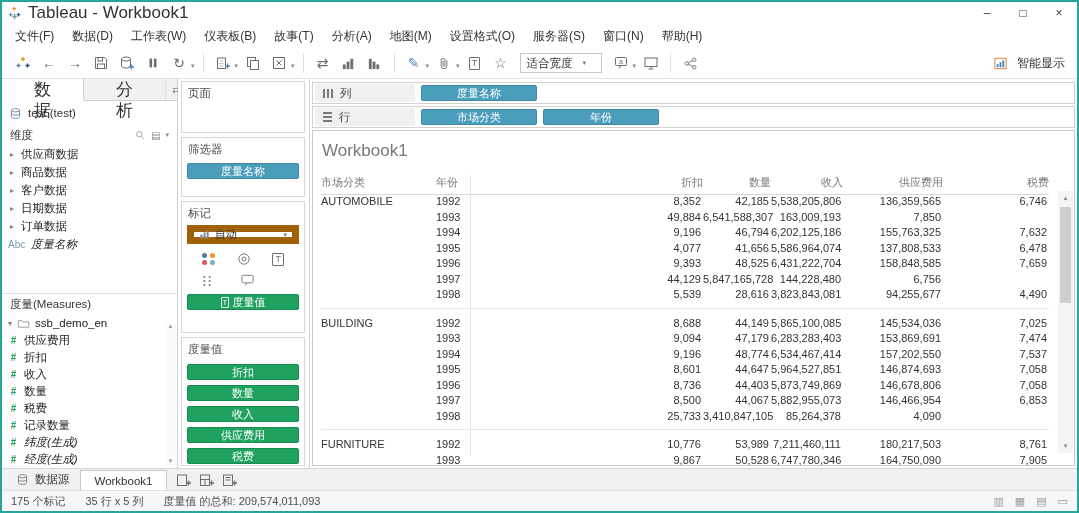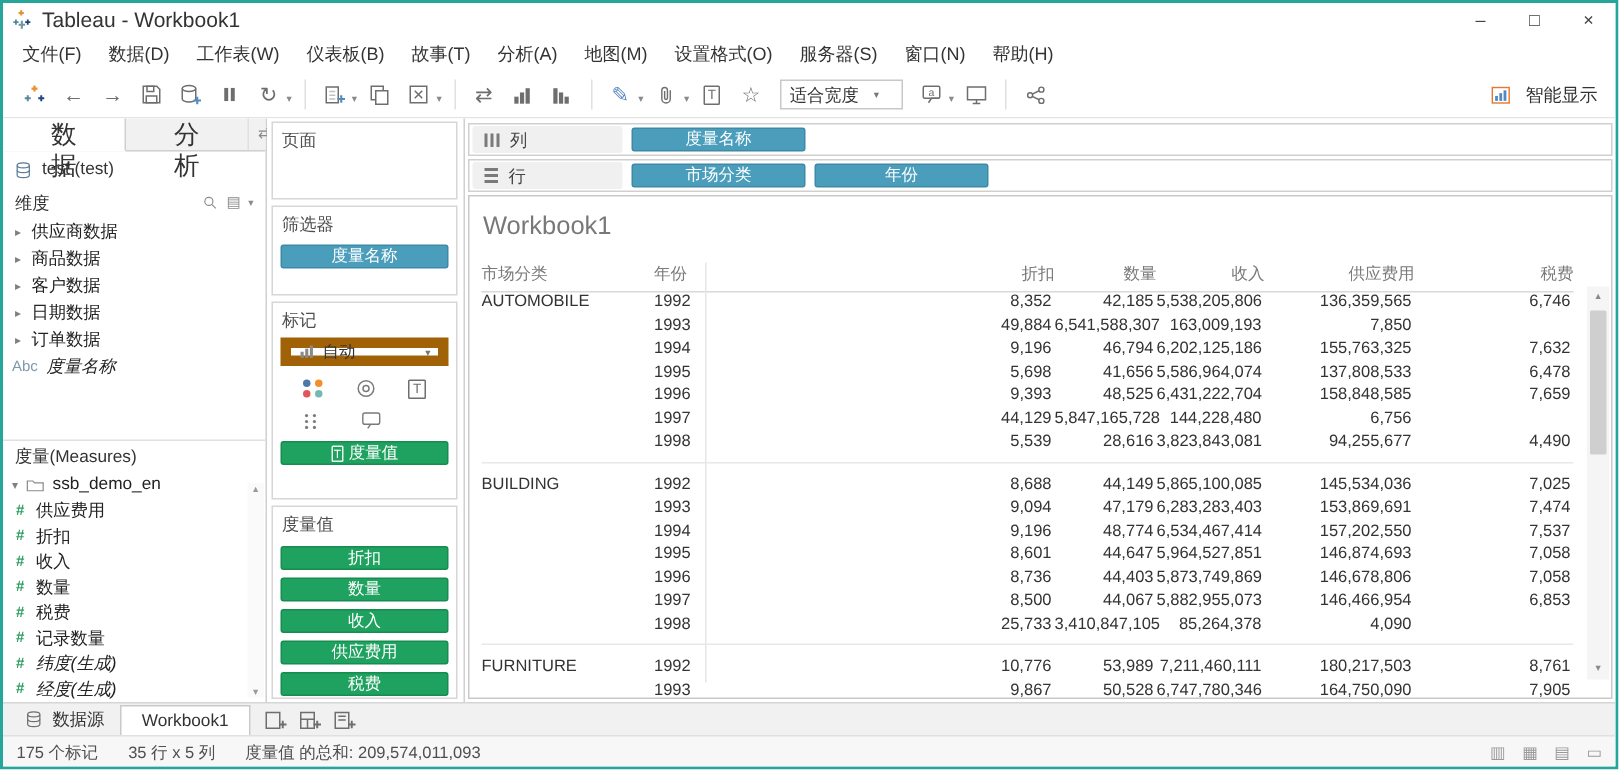--- a/index.html
+++ b/index.html
@@ -1,21 +1,21 @@
 <!DOCTYPE html>
 <html><head>
 <meta charset="utf-8">
 <style>
   *{box-sizing:border-box;margin:0;padding:0}
   html,body{width:1079px;height:513px;background:#fff;font-family:"Liberation Sans","DejaVu Sans",sans-serif;-webkit-font-smoothing:antialiased}
   .window{position:relative;width:1079px;height:513px;border:2px solid #26a69a;background:#fff;overflow:hidden}
 
   
   .titlebar{height:22px;display:flex;align-items:center;padding-left:6px;position:relative;background:#fff}
-  .titlebar .title{font-size:14px;color:#333;margin-left:6px}
+  .titlebar .title{font-size:17px;color:#333;margin-left:6px}
   .win-controls{position:absolute;right:0;top:0;display:flex;height:22px}
   .win-btn{width:36px;height:22px;display:flex;align-items:center;justify-content:center;font-size:12px;color:#444;cursor:default}
 
   
   .menubar{height:24px;display:flex;align-items:center;padding-left:4px;background:#fff}
   .menu-item{padding:0 9px;font-size:12px;color:#333;line-height:24px}
 
   
   .toolbar{height:31px;display:flex;align-items:center;padding:0 8px;border-bottom:1px solid #e3e3e3;background:#fff}
   .tb-btn{height:24px;min-width:24px;display:flex;align-items:center;justify-content:center;color:#6e6e6e;font-size:14px;margin:0 1px}
@@ -508,21 +508,21 @@
                 <div class="tcell year">1994</div>
                 <div class="tcell num">9,196</div>
                 <div class="tcell num">46,794</div>
                 <div class="tcell num">6,202,125,186</div>
                 <div class="tcell num">155,763,325</div>
                 <div class="tcell num">7,632</div>
               </div>
               <div class="trow">
                 <div class="tcell cat"></div>
                 <div class="tcell year">1995</div>
-                <div class="tcell num">5,698</div>
+                <div class="tcell num">4,077</div>
                 <div class="tcell num">41,656</div>
                 <div class="tcell num">5,586,964,074</div>
                 <div class="tcell num">137,808,533</div>
                 <div class="tcell num">6,478</div>
               </div>
               <div class="trow">
                 <div class="tcell cat"></div>
                 <div class="tcell year">1996</div>
                 <div class="tcell num">9,393</div>
                 <div class="tcell num">48,525</div>

